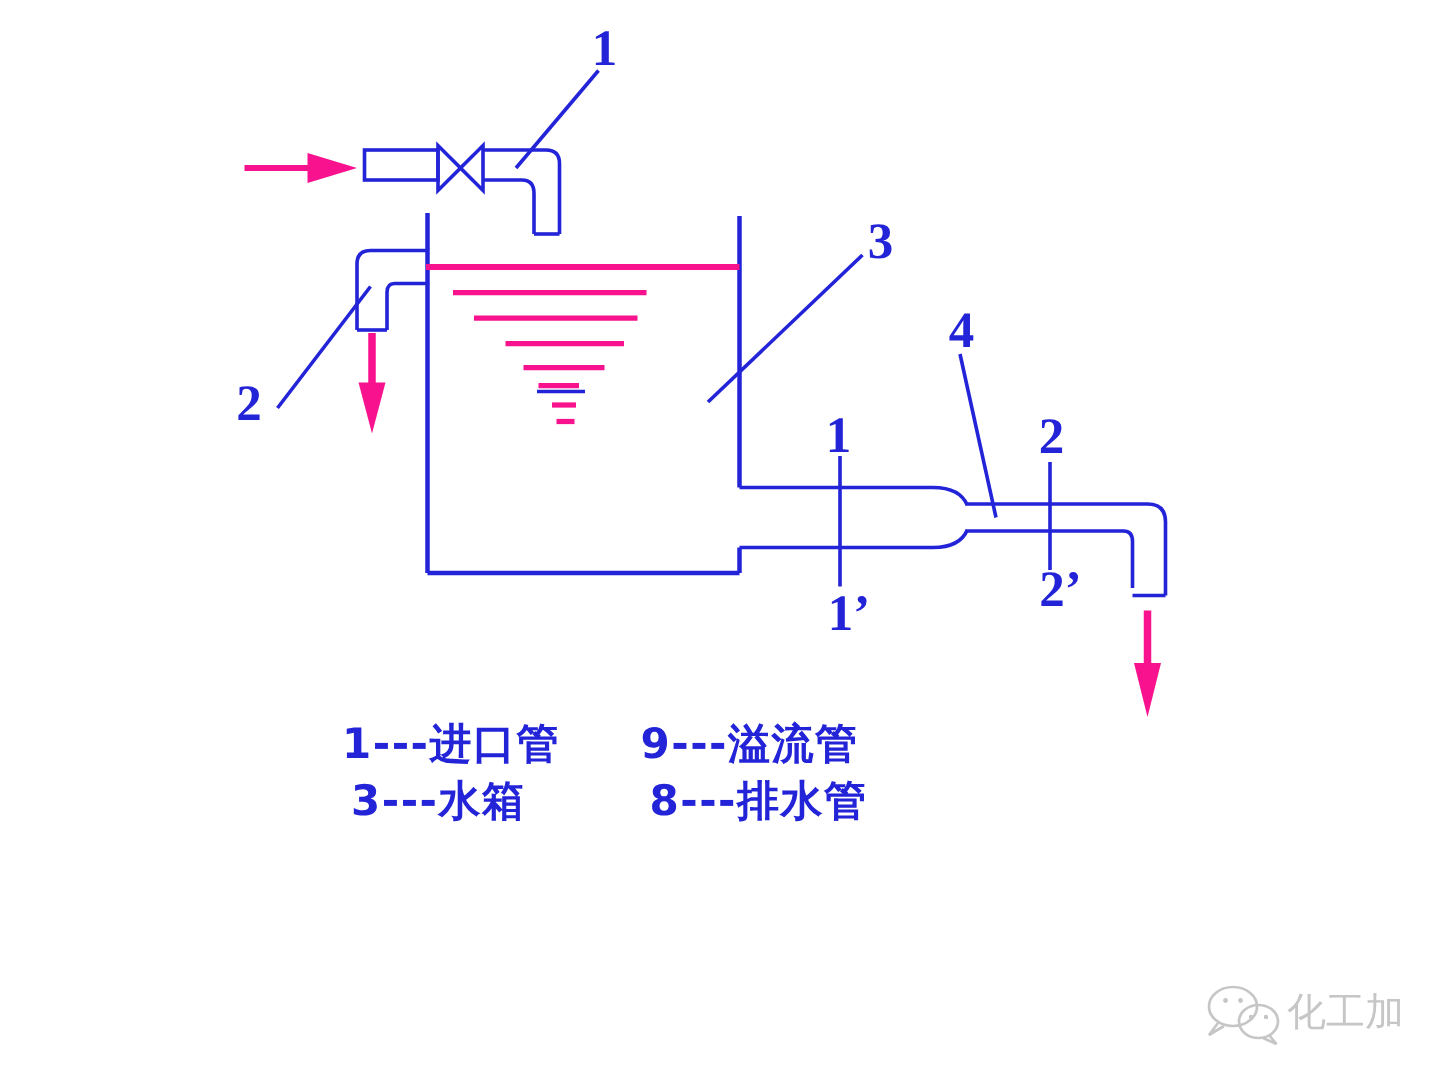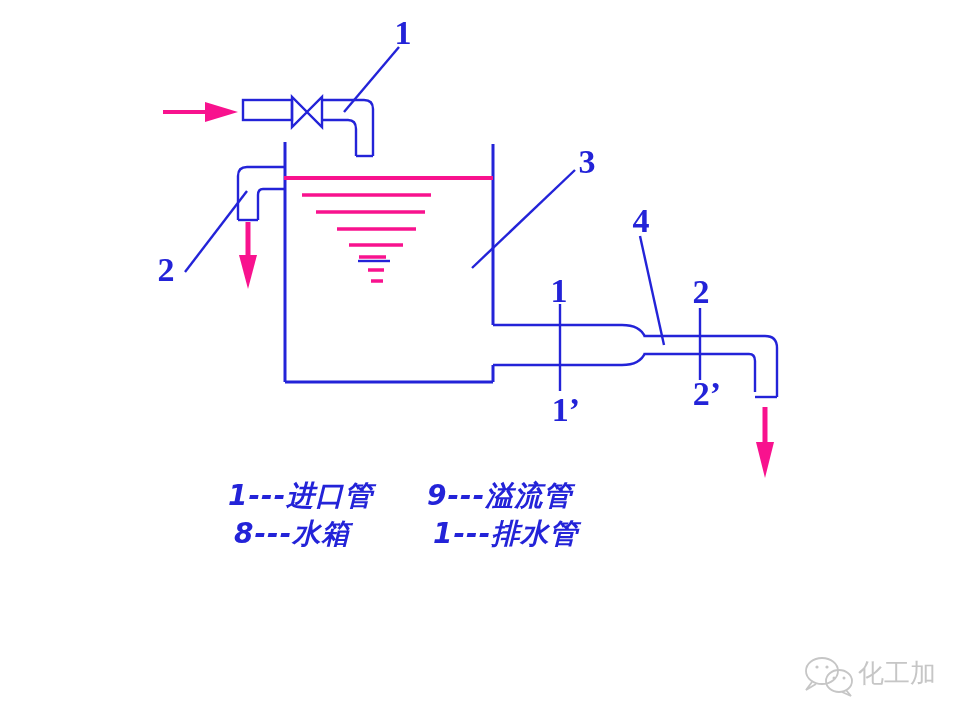--- a/index.html
+++ b/index.html
@@ -20,25 +20,24 @@
   .callout{
     position:absolute;transform:translate(-50%,-50%);
     color:var(--line);font-family:"Liberation Serif", serif;
     font-size:34px;font-weight:bold;line-height:1;white-space:nowrap;
   }
   .legend-item{
     position:absolute;color:var(--line);
     font-family:"DejaVu Sans", sans-serif;
     font-size:28px;font-weight:600;line-height:1.1;white-space:nowrap;
     letter-spacing:1px;
-    font-style:italic;
   }
   .wm-text{
     position:absolute;color:var(--wmk);
-    font-family:Liberation Serif, serif;
+    font-family:Liberation Sans, sans-serif;
     font-size:26px;font-weight:500;line-height:1;white-space:nowrap;
   }
 </style>
 </head>
 <body>
 
 <div class="stage">
 
   <svg width="960" height="720" viewBox="0 0 960 720">
 
@@ -126,19 +125,19 @@
   <div class="callout" style="left:641px;top:221px">4</div>
 
   <div class="callout" style="left:559px;top:291px">1</div>
   <div class="callout" style="left:566px;top:410px">1’</div>
   <div class="callout" style="left:701px;top:292px">2</div>
   <div class="callout" style="left:707px;top:394px">2’</div>
 
   <div>
     <div class="legend-item" style="left:228px;top:481px">1---进口管</div>
     <div class="legend-item" style="left:427px;top:481px">9---溢流管</div>
-    <div class="legend-item" style="left:234px;top:519px">8---水箱</div>
-    <div class="legend-item" style="left:433px;top:519px">1---排水管</div>
+    <div class="legend-item" style="left:234px;top:519px">3---水箱</div>
+    <div class="legend-item" style="left:433px;top:519px">8---排水管</div>
   </div>
 
   <div class="wm-text" style="left:858px;top:661px">化工加</div>
 
 </div>
 
 </body></html>

